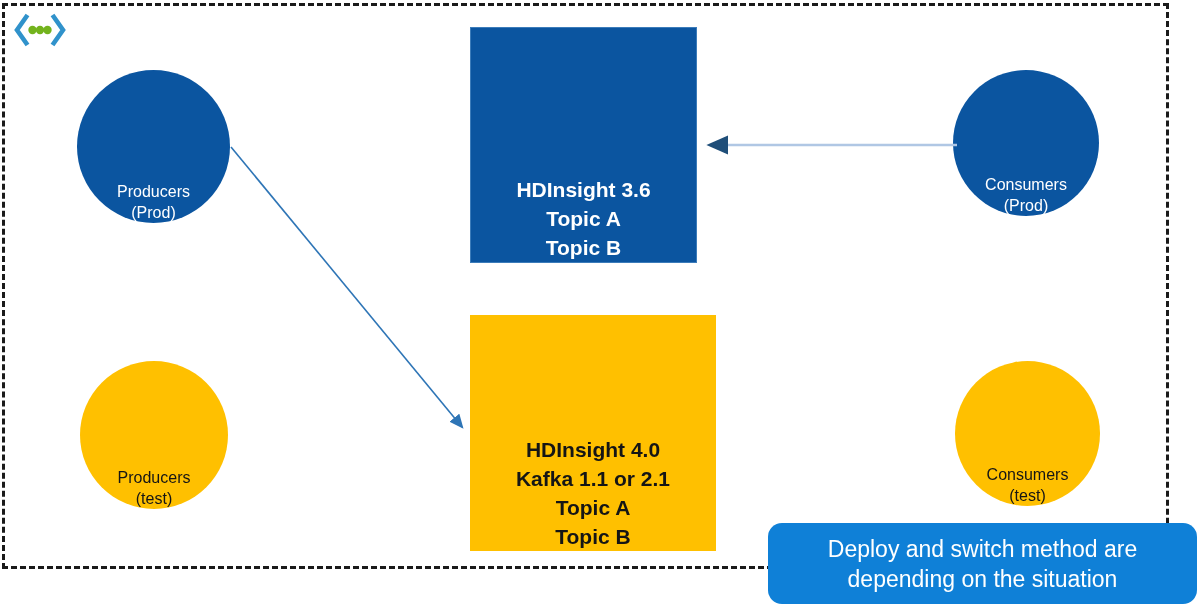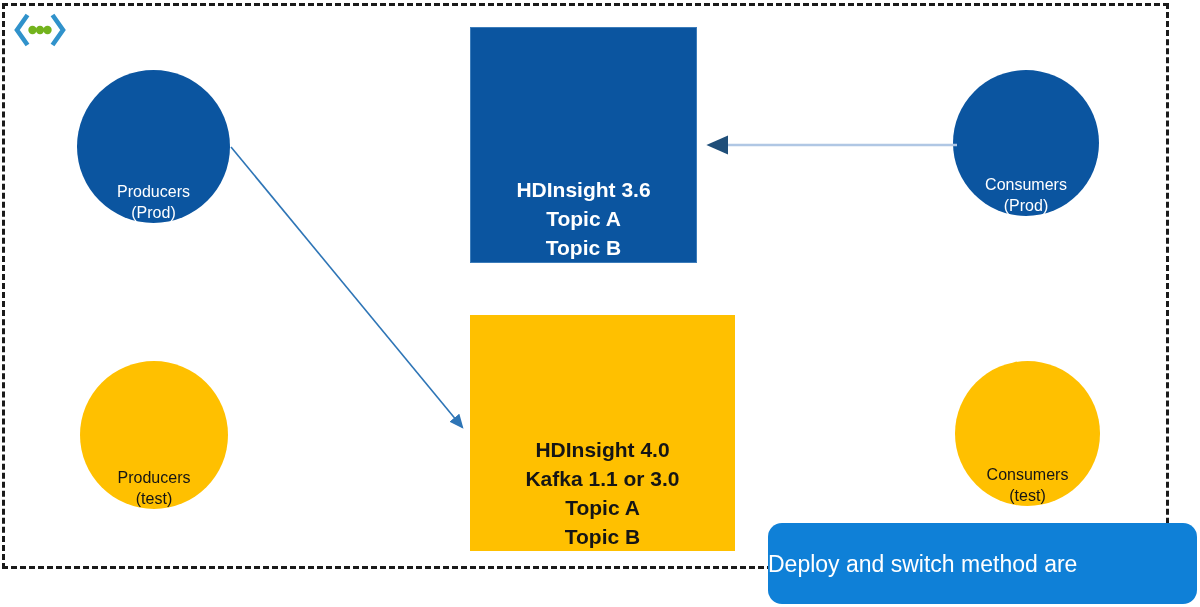--- a/index.html
+++ b/index.html
@@ -26,21 +26,21 @@
   .box{font-weight:700;font-size:21px;line-height:29px;}
   .box.blue{border:1px solid #3c7cba;}
   .arrows{position:absolute;left:0;top:0;z-index:3;pointer-events:none;}
   .arrow-diag{stroke:var(--arrow-blue,#2e75b6);stroke-width:1.6;fill:none;}
   .arrow-horiz{stroke:var(--arrow-light,#b0c7e4);stroke-width:2.4;fill:none;}
   .mk-mid{fill:var(--arrow-blue,#2e75b6);}
   .mk-dark{fill:var(--arrowhead-dark,#1f4e79);}
   .banner{
     position:absolute;left:768px;top:523px;width:429px;height:81px;
     background:var(--banner-blue,#0f80d7);border-radius:14px;z-index:4;
-    display:flex;flex-direction:column;align-items:flex-start;justify-content:center;
+    display:flex;flex-direction:column;align-items:center;justify-content:center;
     color:#ffffff;font-size:23px;line-height:30px;font-weight:400;text-align:center;
   }
   .icon-chevron{stroke:var(--icon-blue,#3092cb);stroke-width:4.6;fill:none;}
   .icon-dot{fill:var(--icon-green,#73b31d);}
 </style>
 </head>
 <body>
 
 <div class="frame"></div>
 
@@ -71,35 +71,36 @@
   <span>Consumers</span>
   <span>(test)</span>
 </div>
 
 <div class="node box blue" style="left:470px;top:27px;width:227px;height:236px;">
   <div>HDInsight 3.6</div>
   <div>Topic A</div>
   <div>Topic B</div>
 </div>
 
-<div class="node box gold" style="left:470px;top:315px;width:265px;height:236px;">
+<div class="node box gold" style="left:470px;top:315px;width:246px;height:236px;">
   <div>HDInsight 4.0</div>
-  <div>Kafka 1.1 or 3.0</div>
+  <div>Kafka 1.1 or 2.1</div>
   <div>Topic A</div>
   <div>Topic B</div>
 </div>
 
 <svg class="arrows" width="1200" height="607" viewBox="0 0 1200 607">
   <defs>
     <marker id="mArrowMid" markerWidth="9" markerHeight="8" refX="7.5" refY="4" orient="auto">
       <path class="mk-mid" d="M0,0 L9,4 L0,8 Z"></path>
     </marker>
     <marker id="mArrowDark" markerWidth="9" markerHeight="8" refX="7.5" refY="4" orient="auto">
       <path class="mk-dark" d="M0,0 L9,4 L0,8 Z"></path>
     </marker>
   </defs>
   <line class="arrow-diag" x1="231" y1="147" x2="462" y2="427" marker-end="url(#mArrowMid)"></line>
   <line class="arrow-horiz" x1="957" y1="145" x2="710" y2="145" marker-end="url(#mArrowDark)"></line>
 </svg>
 
 <div class="banner">
   <div>Deploy and switch method are</div>
+  <div>depending on the situation</div>
 </div>
 
 </body></html>

